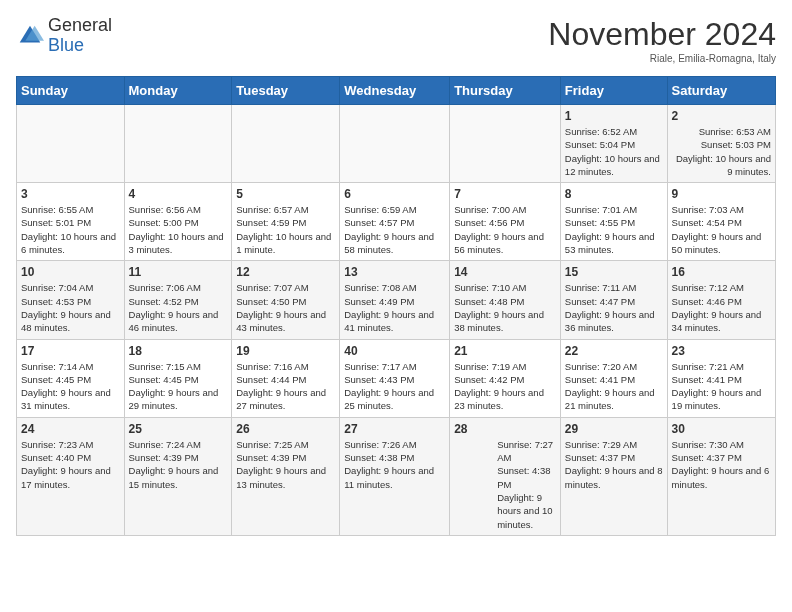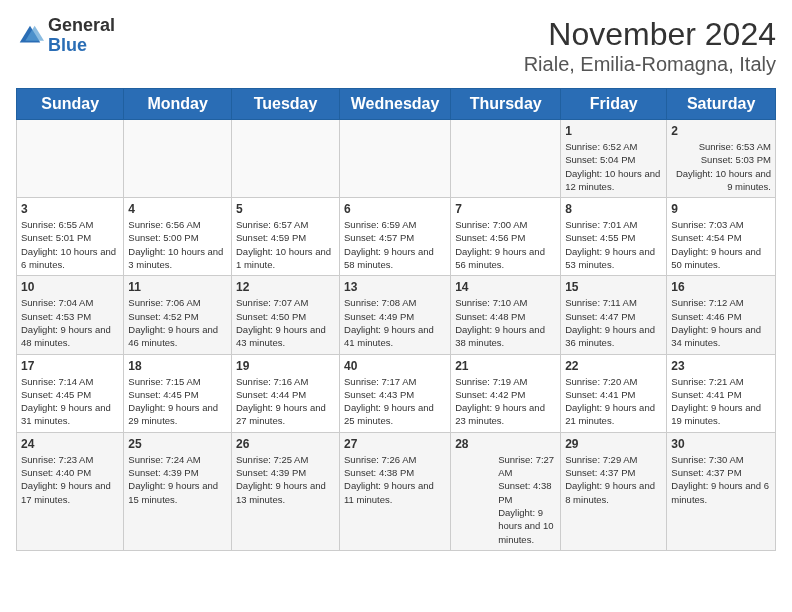--- a/index.html
+++ b/index.html
@@ -16,52 +16,52 @@
       align-items: flex-start;
       margin-bottom: 12px;
     }
     .logo {
       display: flex;
       align-items: center;
       gap: 4px;
     }
     .logo-text {
       font-size: 18px;
-      font-weight: bold;
+      font-weight: normal;
       line-height: 1.1;
     }
     .logo-text span.general { color: #333; }
     .logo-text span.blue { color: #2a6db5; }
     .logo-icon {
       width: 28px;
       height: 28px;
     }
     .title-area {
       text-align: right;
     }
     .month-title {
       font-size: 32px;
       font-weight: 300;
       color: #333;
     }
     .location {
-      font-size: 20px;
+      font-size: 10px;
       color: #555;
       text-align: right;
     }
     .calendar {
       width: 100%;
       border-collapse: collapse;
     }
     .calendar thead th {
       background: #2a6db5;
       color: #fff;
-      font-size: 16px;
+      font-size: 13px;
       padding: 6px 4px;
-      text-align: center;
+      text-align: left;
       border: 1px solid #2060a0;
     }
     .calendar tbody td {
       border: 1px solid #ccc;
       vertical-align: top;
       padding: 4px;
       font-size: 10px;
       color: #333;
       width: 113px;
       min-height: 80px;

